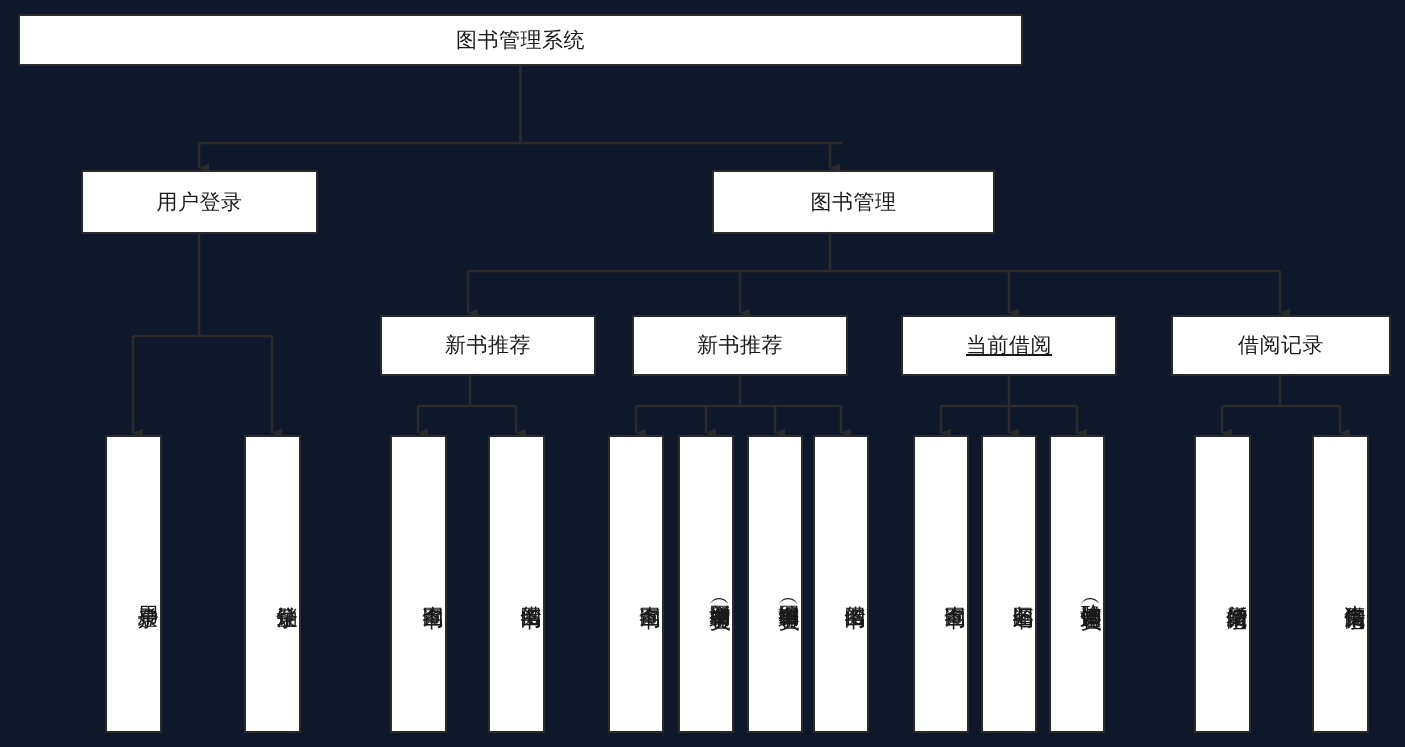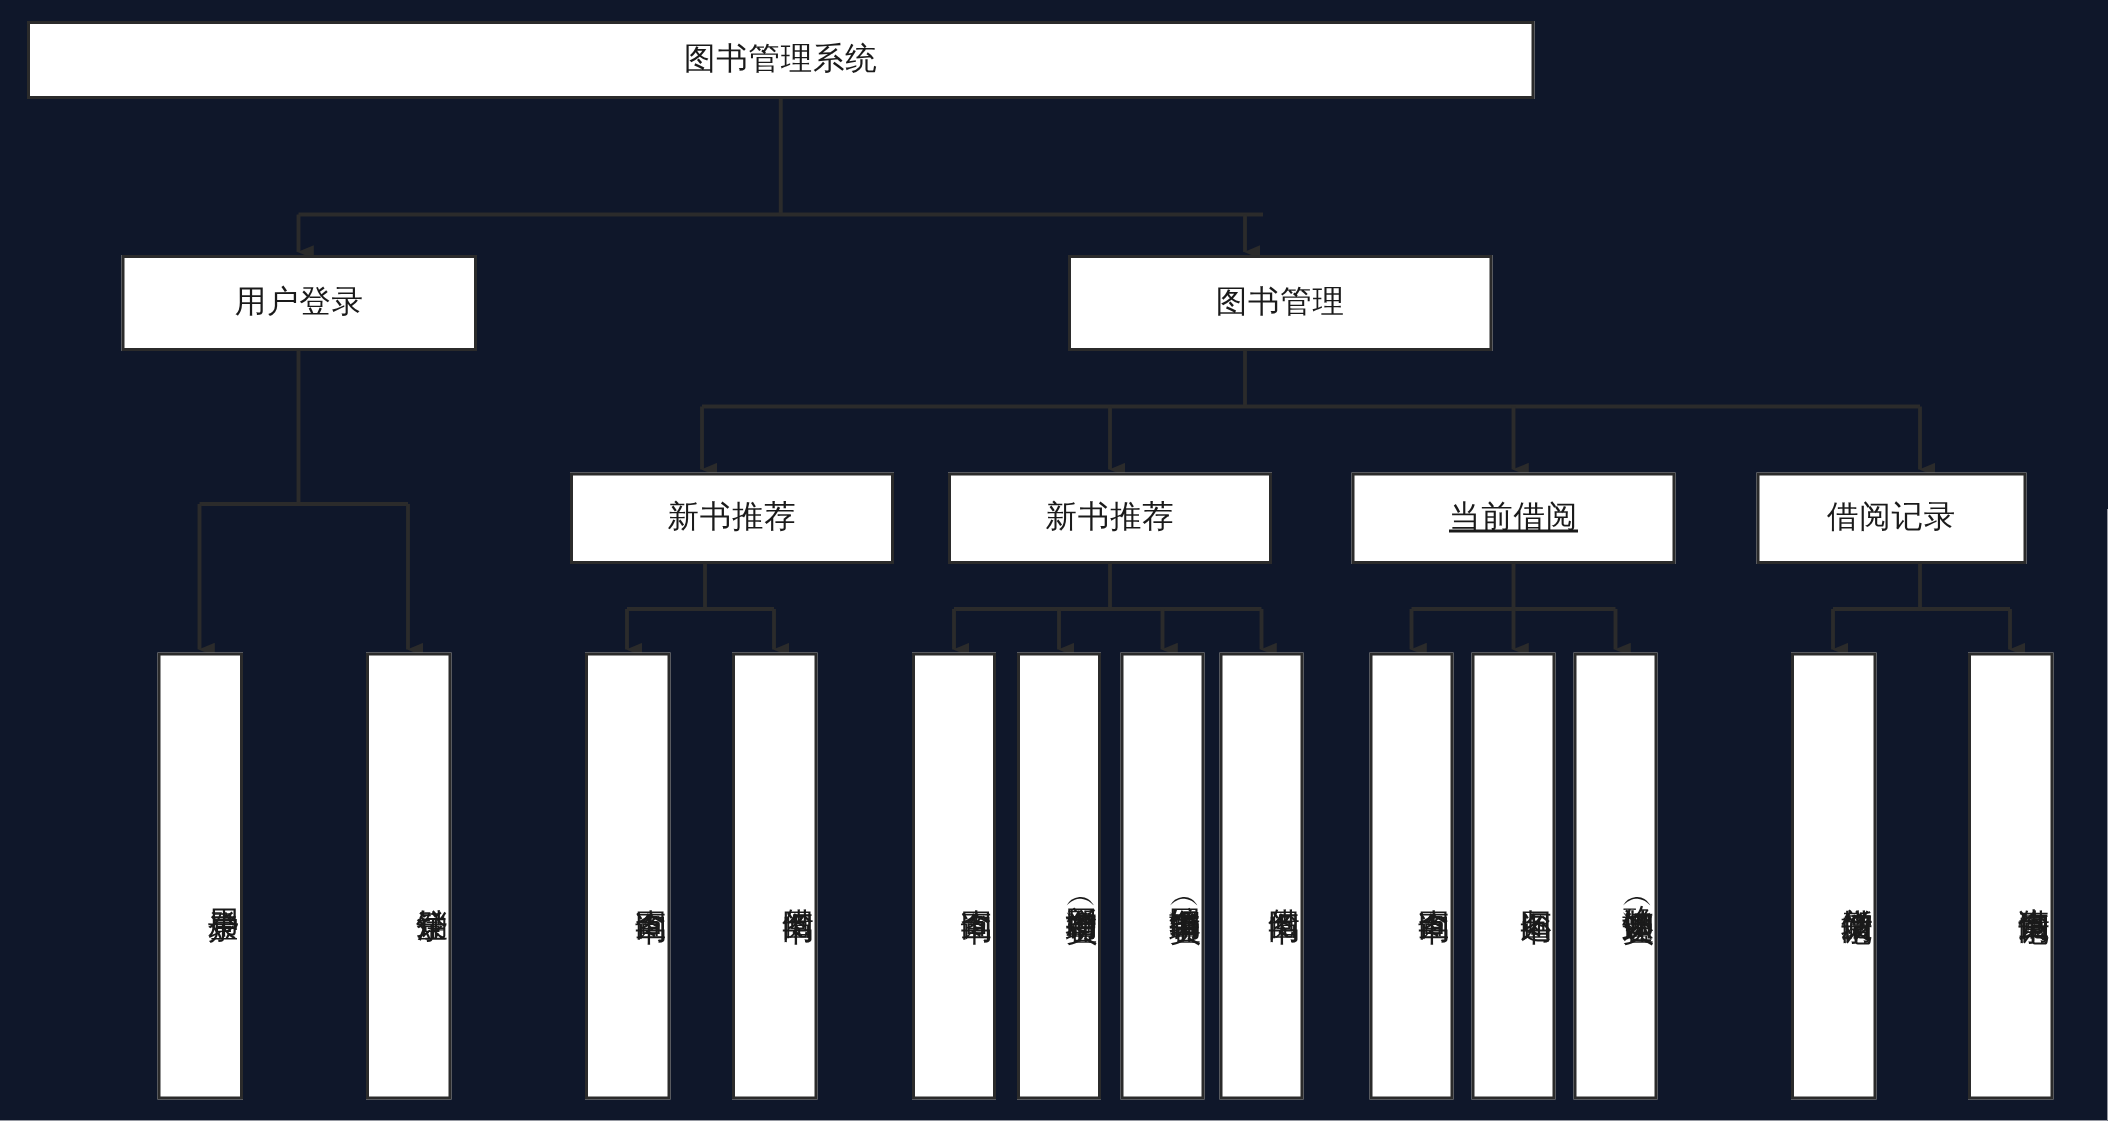--- a/index.html
+++ b/index.html
@@ -136,21 +136,21 @@
 
   <div class="node horiz" style="left:380px; top:315px; width:216px; height:61px;">
     <span class="label">新书推荐</span>
   </div>
   <div class="node horiz" style="left:632px; top:315px; width:216px; height:61px;">
     <span class="label">新书推荐</span>
   </div>
   <div class="node horiz" style="left:901px; top:315px; width:216px; height:61px;text-decoration:underline;">
     <span class="label">当前借阅</span>
   </div>
-  <div class="node horiz" style="left:1171px; top:315px; width:180px; height:61px;">
+  <div class="node horiz" style="left:1171px; top:315px; width:220px; height:61px;">
     <span class="label">借阅记录</span>
   </div>
 
   <div class="node vert" style="left:105px; top:435px; width:57px; height:298px;">
     <span class="label">用户登录</span>
   </div>
   <div class="node vert" style="left:244px; top:435px; width:57px; height:298px;">
     <span class="label">注销登录</span>
   </div>
 

